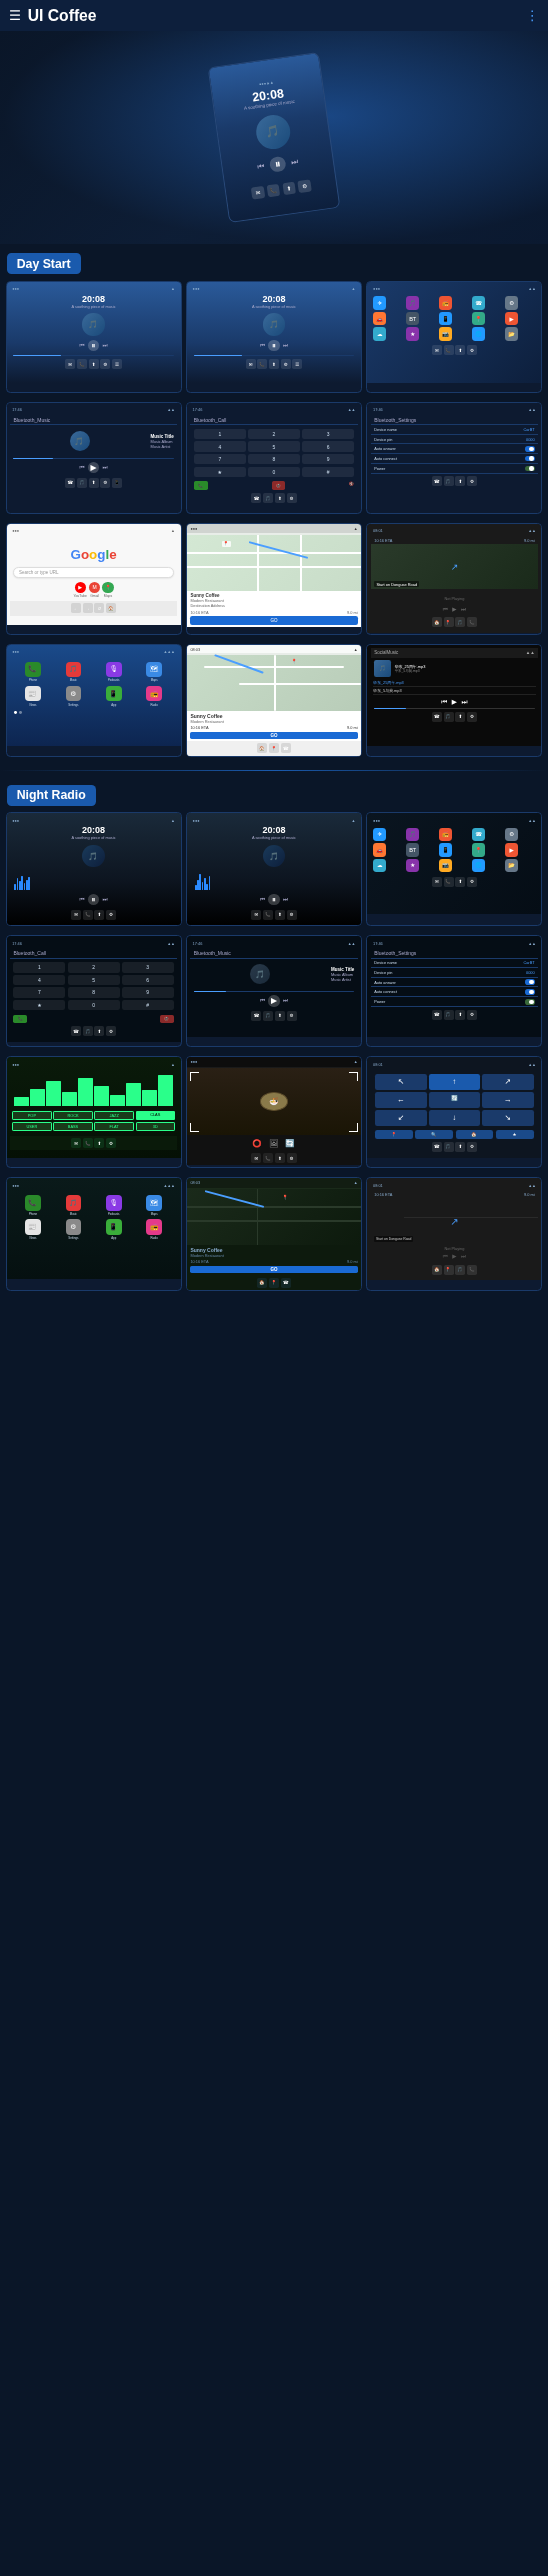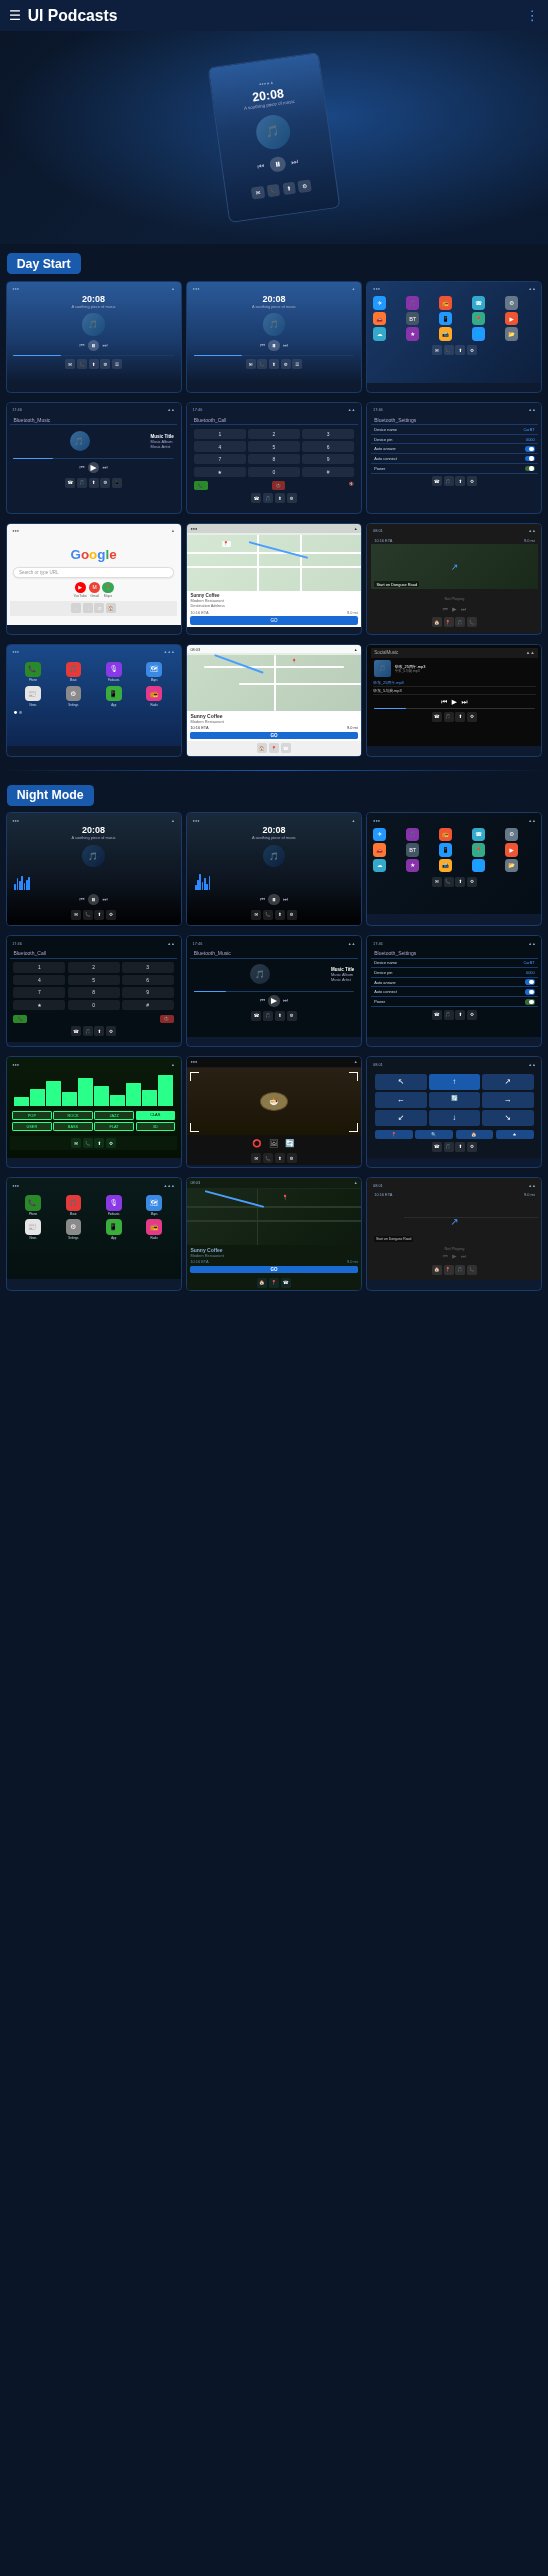--- a/index.html
+++ b/index.html
@@ -247,21 +247,21 @@
     .waveform { display: flex; align-items: flex-end; gap: 0.6px; padding: 2.2px 4.5px; height: 22.4px; }
     .wave-bar { background: #2a8aff; border-radius: 0.6px; min-width: 1.7px; }
     .wave-bar.green { background: #2aff8a; }
   </style>
 </head>
 <body>
 
 <div class="header">
   <div class="header-left">
     <span class="hamburger-icon">☰</span>
-    <span class="header-title">UI Podcasts</span>
+    <span class="header-title">UI Coffee</span>
   </div>
   <span class="menu-icon">⋮</span>
 </div>
 
 <div class="hero">
   <div class="hero-bg"></div>
   <div class="hero-device">
     <div class="hero-device-screen">
       <div class="mock-status-bar">
         <span>●●●</span>
@@ -698,21 +698,21 @@
         <div class="bb-icon">⬆</div>
         <div class="bb-icon">⚙</div>
       </div>
     </div>
   </div>
 
 </div>
 
 <div class="section-separator"></div>
 <div>
-  <div class="section-label">Night Mode</div>
+  <div class="section-label">Night Radio</div>
 </div>
 
 <div class="screenshot-grid">
 
   <div class="screenshot-card">
     <div class="mock-screen night-music">
       <div class="mock-status-bar">
         <span>●●●</span>
         <span>▲</span>
       </div>

